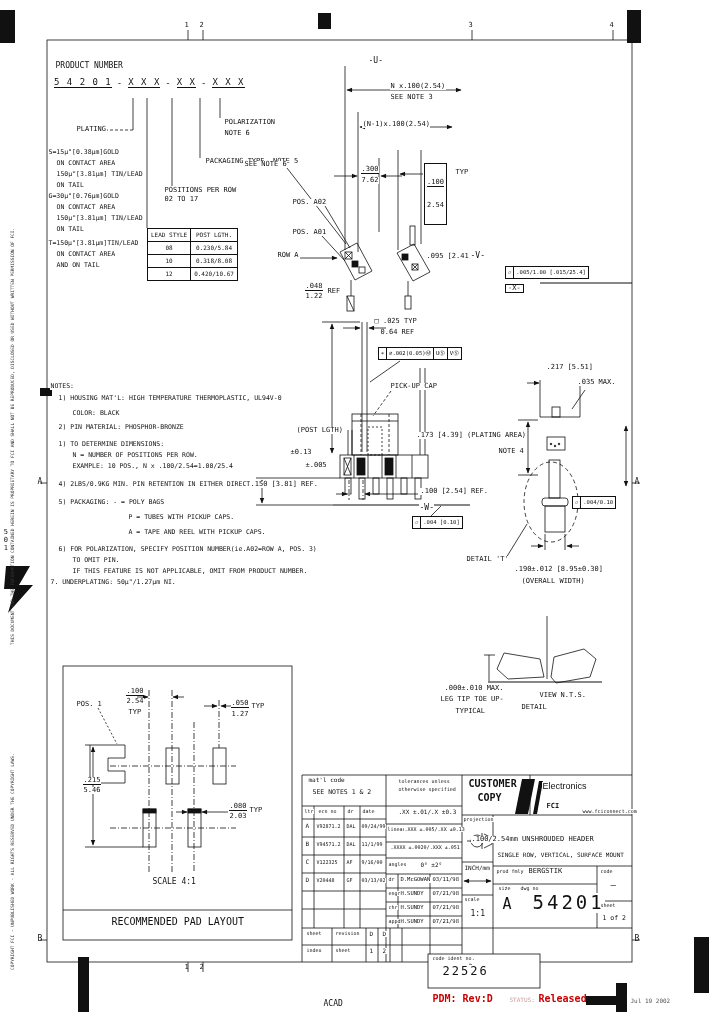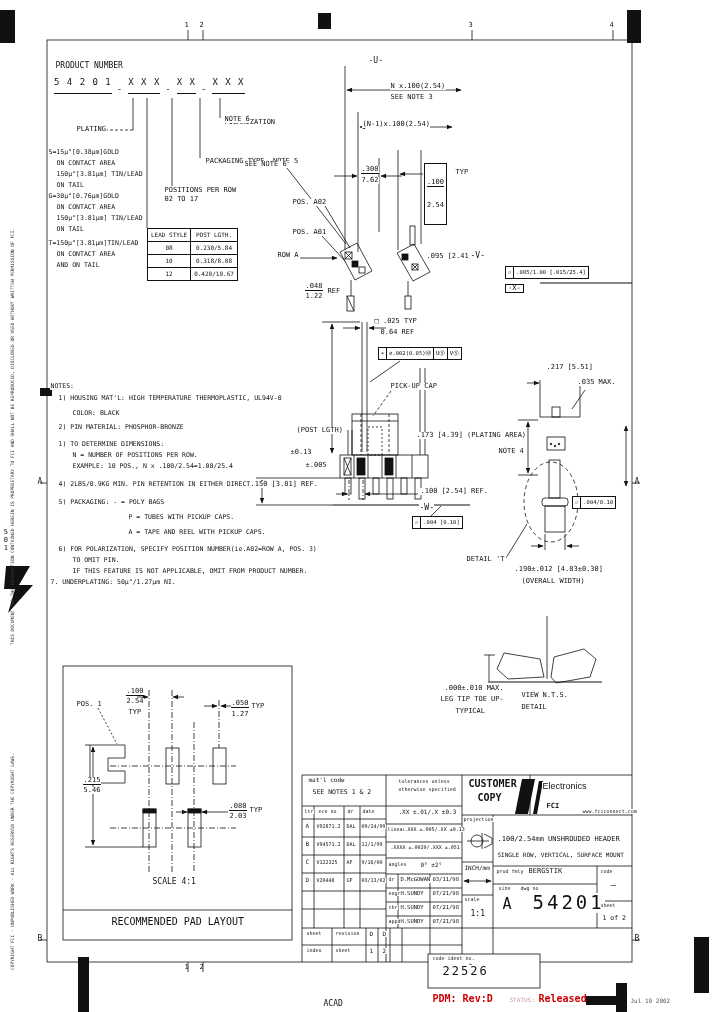--- a/index.html
+++ b/index.html
@@ -13,21 +13,21 @@
   .f65{font-size:6.5px}.f8{font-size:8px}.f9{font-size:9px}.f10{font-size:10px}
   .f12{font-size:12px}.f15{font-size:15px}.f19{font-size:19px}
   .bx{border:1px solid #111;padding:0 2px}
   .fr{border-bottom:1px solid #111}
   .fcf{position:absolute;display:flex;border:1px solid #111;background:#fff;align-items:stretch}
   .fcf span{display:block;border-right:1px solid #111;padding:0 2px;
             font:5.5px/11px "DejaVu Sans Mono",monospace;white-space:pre}
   .fcf span:last-child{border-right:none}
   .pn{position:absolute;display:flex;gap:5px;align-items:flex-end;
       font:9px/1 "DejaVu Sans Mono",monospace;letter-spacing:1px}
-  .pn .g{border-bottom:1px solid #111;padding-bottom:6px}
+  .pn .g{border-bottom:1px solid #111;padding-bottom:0}
   .vert{writing-mode:vertical-rl;transform:rotate(180deg);text-orientation:mixed}
   .red{color:#c00;font-weight:bold}
   .lt{position:absolute;border-collapse:collapse;background:#fff}
   .lt th,.lt td{border:1px solid #111;font:6px/12px "DejaVu Sans Mono",monospace;
                 text-align:center;padding:0 3px;font-weight:normal}
 </style>
 </head>
 <body>
 
 <div class="sheet">
@@ -224,21 +224,21 @@
     <span class="g">5 4 2 0 1</span>
     <span>-</span>
     <span class="g">X X X</span>
     <span>-</span>
     <span class="g">X X</span>
     <span>-</span>
     <span class="g">X X X</span>
   </div>
   <span class="s" style="left:76px;top:126px">PLATING</span>
   <span class="s" style="left:224px;top:119px">POLARIZATION</span>
-  <span class="s" style="left:224px;top:116px">NOTE 6</span>
+  <span class="s" style="left:224px;top:130px">NOTE 6</span>
   <span class="s" style="left:205px;top:158px">PACKAGING TYPE, NOTE 5</span>
   <span class="s" style="left:164px;top:187px">POSITIONS PER ROW</span>
   <span class="s" style="left:164px;top:196px">02 TO 17</span>
   <table class="lt" style="left:147px;top:228px">
     <tbody>
           <tr>
             <th>LEAD STYLE</th>
         <th>POST LGTH.</th>
           </tr>
     <tr>
@@ -342,29 +342,29 @@
 </div>
 
 <div>
   <span class="s" style="left:546px;top:364px">.217 [5.51]</span>
   <span class="s" style="left:577px;top:379px">.035 MAX.</span>
   <div class="fcf" style="left:572px;top:496px">
     <span>▱</span>
     <span>.004/0.10</span>
   </div>
   <span class="s" style="left:466px;top:556px">DETAIL 'T'</span>
-  <span class="s" style="left:514px;top:566px">.190±.012 [4.83±0.30]</span>
+  <span class="s" style="left:514px;top:566px">.190±.012 [8.95±0.30]</span>
   <span class="s" style="left:521px;top:578px">(OVERALL WIDTH)</span>
 </div>
 
 <div>
   <span class="s" style="left:444px;top:685px">.000±.010 MAX.</span>
   <span class="s" style="left:440px;top:696px">LEG TIP TOE UP-</span>
   <span class="s" style="left:455px;top:708px">TYPICAL</span>
-  <span class="s" style="left:521px;top:692px">VIEW N.T.S.</span>
+  <span class="s" style="left:539px;top:692px">VIEW N.T.S.</span>
   <span class="s" style="left:521px;top:704px">DETAIL</span>
 </div>
 
 <div>
   <span class="s" style="left:76px;top:701px">POS. 1</span>
   <span class="s fr" style="left:126px;top:688px">.100</span>
   <span class="s" style="left:126px;top:698px">2.54</span>
   <span class="s" style="left:128px;top:709px">TYP</span>
   <span class="s fr" style="left:231px;top:700px">.050</span>
   <span class="s" style="left:231px;top:711px">1.27</span>
@@ -428,21 +428,21 @@
   <span class="s f5" style="left:388px;top:891px">engr</span>
   <span class="s f55" style="left:400px;top:891px">H.SUNDY</span>
   <span class="s f55" style="left:432px;top:891px">07/21/98</span>
   <span class="s f5" style="left:388px;top:905px">chr</span>
   <span class="s f55" style="left:400px;top:905px">H.SUNDY</span>
   <span class="s f55" style="left:432px;top:905px">07/21/98</span>
   <span class="s f5" style="left:388px;top:919px">appd</span>
   <span class="s f55" style="left:400px;top:919px">H.SUNDY</span>
   <span class="s f55" style="left:432px;top:919px">07/21/98</span>
 
-  <span class="s" style="left:497px;top:836px">.100/2.54mm UNSHROUDED HEADER</span>
+  <span class="s" style="left:471px;top:836px">.100/2.54mm UNSHROUDED HEADER</span>
   <span class="s f6" style="left:497px;top:852px">SINGLE ROW, VERTICAL, SURFACE MOUNT</span>
 
   <span class="s f5" style="left:496px;top:869px">prod fmly</span>
   <span class="s" style="left:528px;top:868px">BERGSTIK</span>
   <span class="s f5" style="left:600px;top:869px">code</span>
   <span class="s f9" style="left:610px;top:881px">—</span>
   <span class="s f5" style="left:498px;top:886px">size</span>
   <span class="s f5" style="left:520px;top:886px">dwg no</span>
   <span class="s f15" style="left:502px;top:897px">A</span>
   <span class="s f19" style="left:532px;top:893px;letter-spacing:3px">54201</span>

